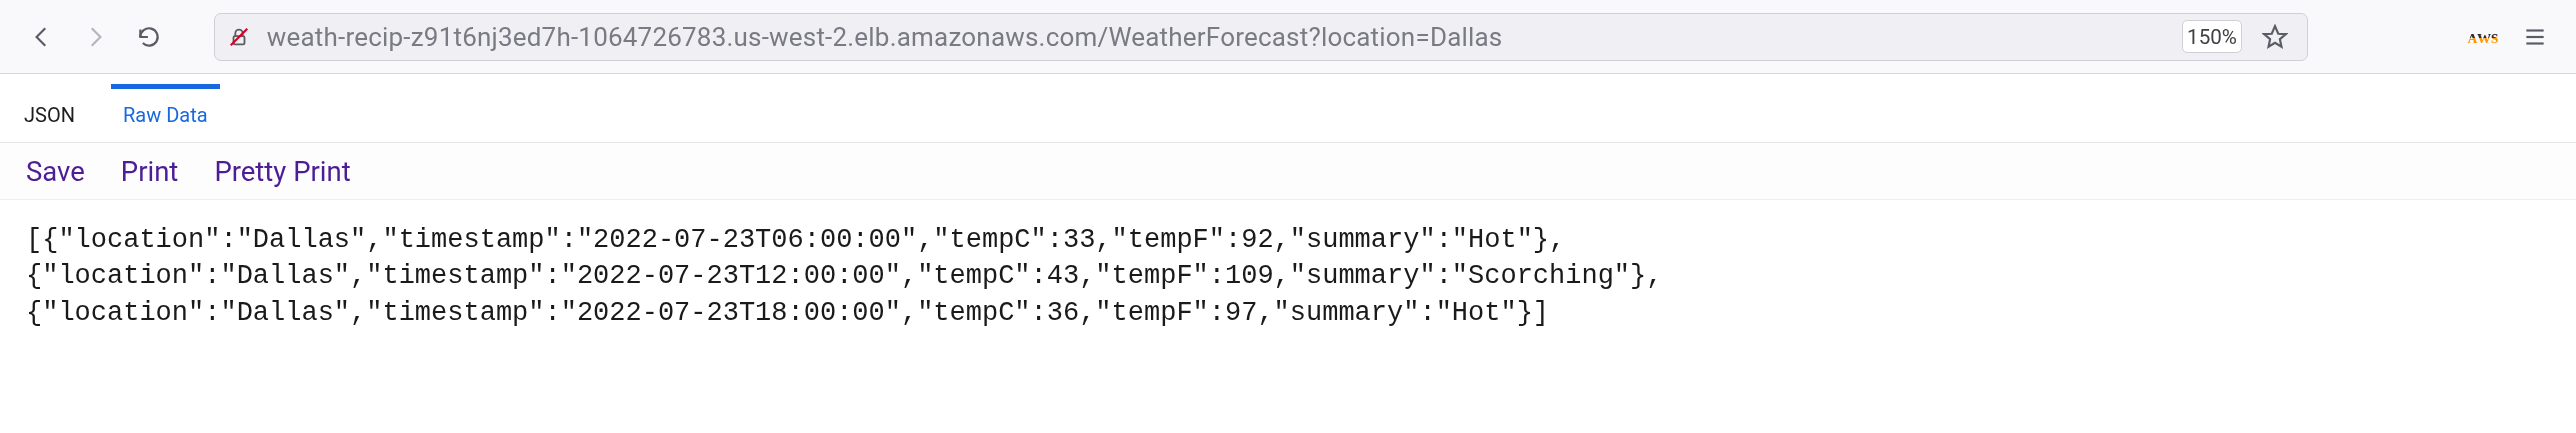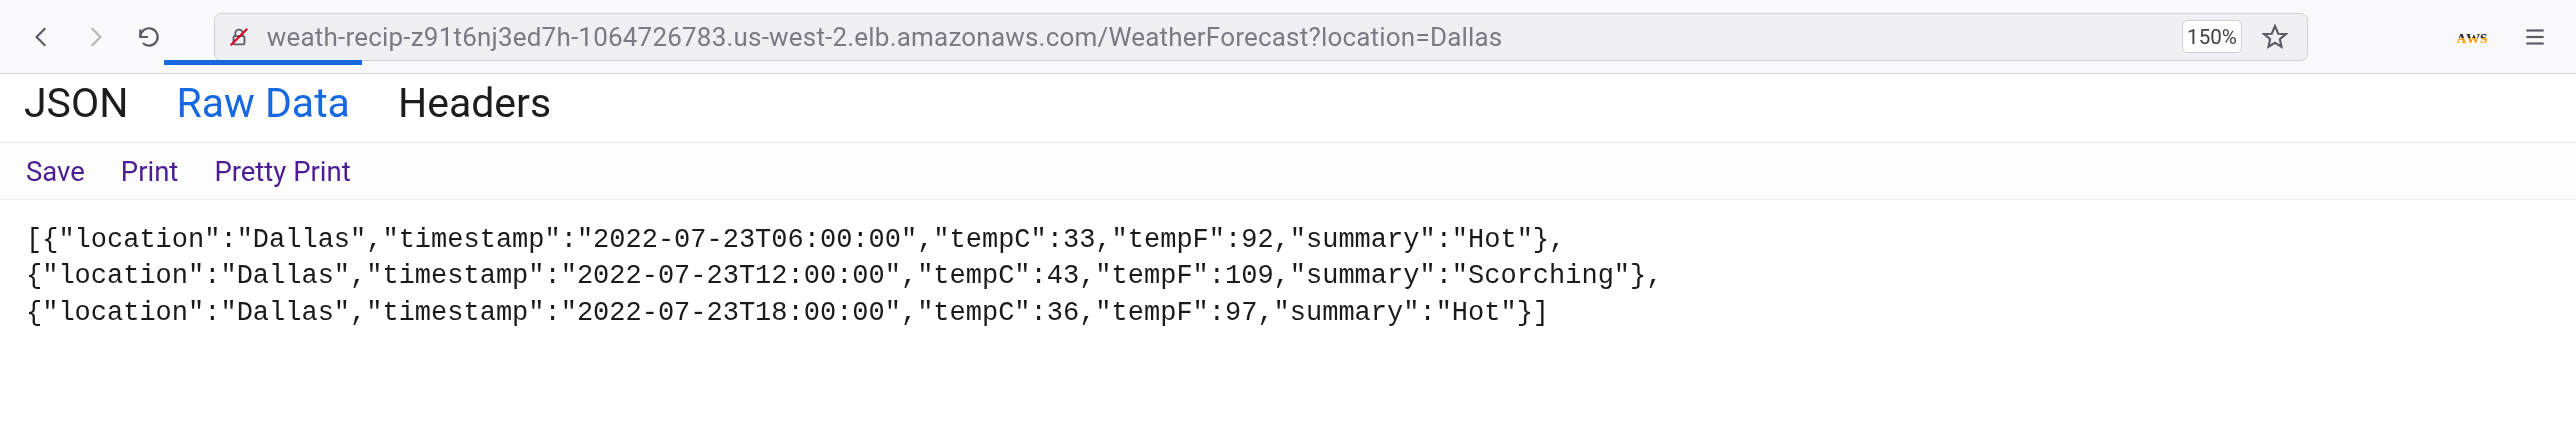--- a/index.html
+++ b/index.html
@@ -69,33 +69,33 @@
     margin: 0 8.6px;
   }
   .amazon-sq span {
     font-family: Georgia, "Times New Roman", serif;
     font-weight: bold;
     font-size: 19px;
     background: linear-gradient(180deg,#2d2d2d 0%,#2d2d2d 55%,#ff9900 55%,#ff9900 100%);
     -webkit-background-clip: text;
     color: transparent;
   }
-  .right-spacer { width: 223px; display:flex; align-items:center; justify-content:flex-end; gap: 17px; }
+  .right-spacer { width: 223px; display:flex; align-items:center; justify-content:flex-end; gap: 6px; }
 
   
   .viewer-tabs {
     display: flex;
     align-items: flex-end;
     height: 69px;
     padding: 0 24px;
     gap: 48px;
     border-bottom: 0.9px solid #e5e5e5;
   }
   .tab {
-    font-size: 41px;
+    font-size: 20px;
     color: #1d1d1f;
     padding: 15.5px 0;
     cursor: pointer;
     position: relative;
   }
   .tab.active {
     color: #1769e0;
   }
   .tab.active::after {
     content: "";
@@ -179,21 +179,20 @@
           <line x1="4" y1="12" x2="20" y2="12"></line>
           <line x1="4" y1="18" x2="20" y2="18"></line>
         </svg>
     </div>
   </div>
 </div>
 
 <div class="viewer-tabs">
   <div class="tab">JSON</div>
   <div class="tab active">Raw Data</div>
-  <div class="tab">Headers</div>
 </div>
 
 <div class="actions">
   <span class="action">Save</span>
   <span class="action">Print</span>
   <span class="action">Pretty Print</span>
 </div>
 
 <pre class="raw-body"><span>[{"location":"Dallas","timestamp":"2022-07-23T06:00:00","tempC":33,"tempF":92,"summary":"Hot"},</span>
 <span>{"location":"Dallas","timestamp":"2022-07-23T12:00:00","tempC":43,"tempF":109,"summary":"Scorching"},</span>

